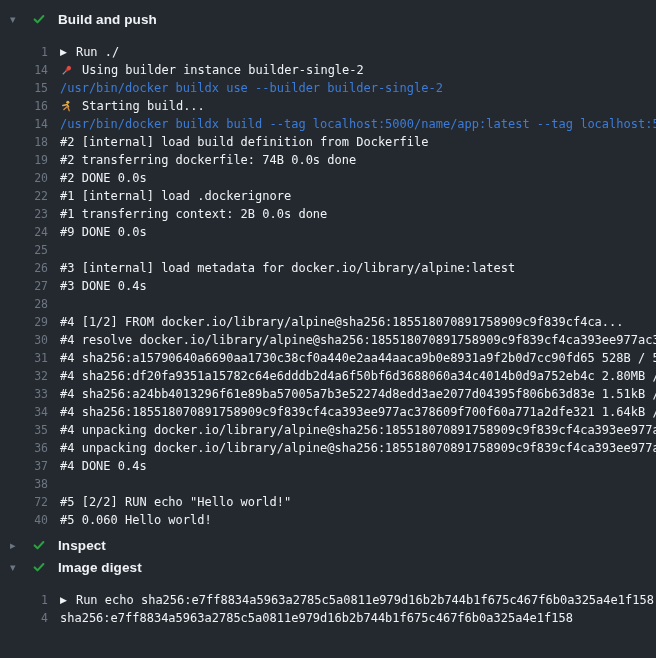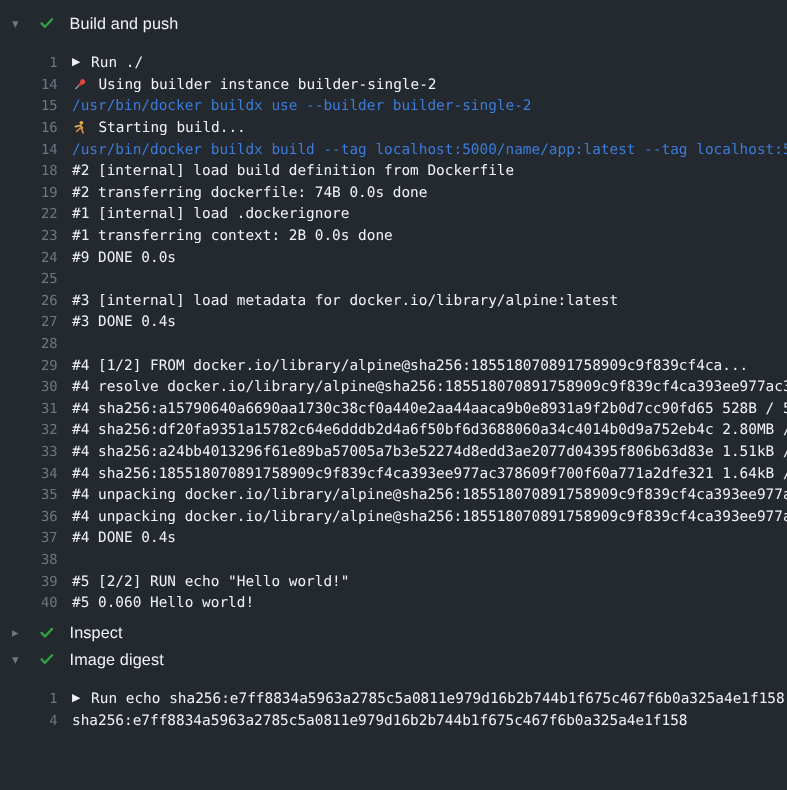--- a/index.html
+++ b/index.html
@@ -15,21 +15,21 @@
     height:22px;padding-left:10px;cursor:pointer;
   }
   .tri{
     flex:0 0 22px;color:var(--muted,#6e7681);
     font-family:"DejaVu Sans",sans-serif;font-size:11px;line-height:1;
   }
   .check{flex:0 0 26px;display:flex;align-items:center;}
   .check svg{display:block;}
   .section-title{
     font-family:"Liberation Sans","DejaVu Sans",sans-serif;
-    font-weight:400;font-size:13.5px;color:var(--text,#f0f3f6);
+    font-weight:700;font-size:13.5px;color:var(--text,#f0f3f6);
     letter-spacing:.1px;
   }
   .log-lines{padding:13px 0 2px 0;margin-bottom:3px;}
   .log-line{
     display:flex;align-items:center;height:18px;
     font-size:12px;line-height:18px;
   }
   .line-num{
     flex:0 0 48px;text-align:right;
     color:var(--muted,#6e7681);font-size:11.5px;cursor:pointer;
@@ -94,20 +94,24 @@
       </div>
       <div class="log-line">
         <span class="line-num">18</span>
         <span class="line-text"><span class="txt">#2 [internal] load build definition from Dockerfile</span></span>
       </div>
       <div class="log-line">
         <span class="line-num">19</span>
         <span class="line-text"><span class="txt">#2 transferring dockerfile: 74B 0.0s done</span></span>
       </div>
       <div class="log-line">
+        <span class="line-num">20</span>
+        <span class="line-text"><span class="txt">#2 DONE 0.0s</span></span>
+      </div>
+      <div class="log-line">
         <span class="line-num">22</span>
         <span class="line-text"><span class="txt">#1 [internal] load .dockerignore</span></span>
       </div>
       <div class="log-line">
         <span class="line-num">23</span>
         <span class="line-text"><span class="txt">#1 transferring context: 2B 0.0s done</span></span>
       </div>
       <div class="log-line">
         <span class="line-num">24</span>
         <span class="line-text"><span class="txt">#9 DONE 0.0s</span></span>
@@ -162,21 +166,21 @@
       </div>
       <div class="log-line">
         <span class="line-num">37</span>
         <span class="line-text"><span class="txt">#4 DONE 0.4s</span></span>
       </div>
       <div class="log-line">
         <span class="line-num">38</span>
         <span class="line-text"><span class="txt"></span></span>
       </div>
       <div class="log-line">
-        <span class="line-num">39</span>
+        <span class="line-num">72</span>
         <span class="line-text"><span class="txt">#5 [2/2] RUN echo "Hello world!"</span></span>
       </div>
       <div class="log-line">
         <span class="line-num">40</span>
         <span class="line-text"><span class="txt">#5 0.060 Hello world!</span></span>
       </div>
     </div>
     <div class="section-header">
       <span class="tri">▸</span>
       <span class="check">

